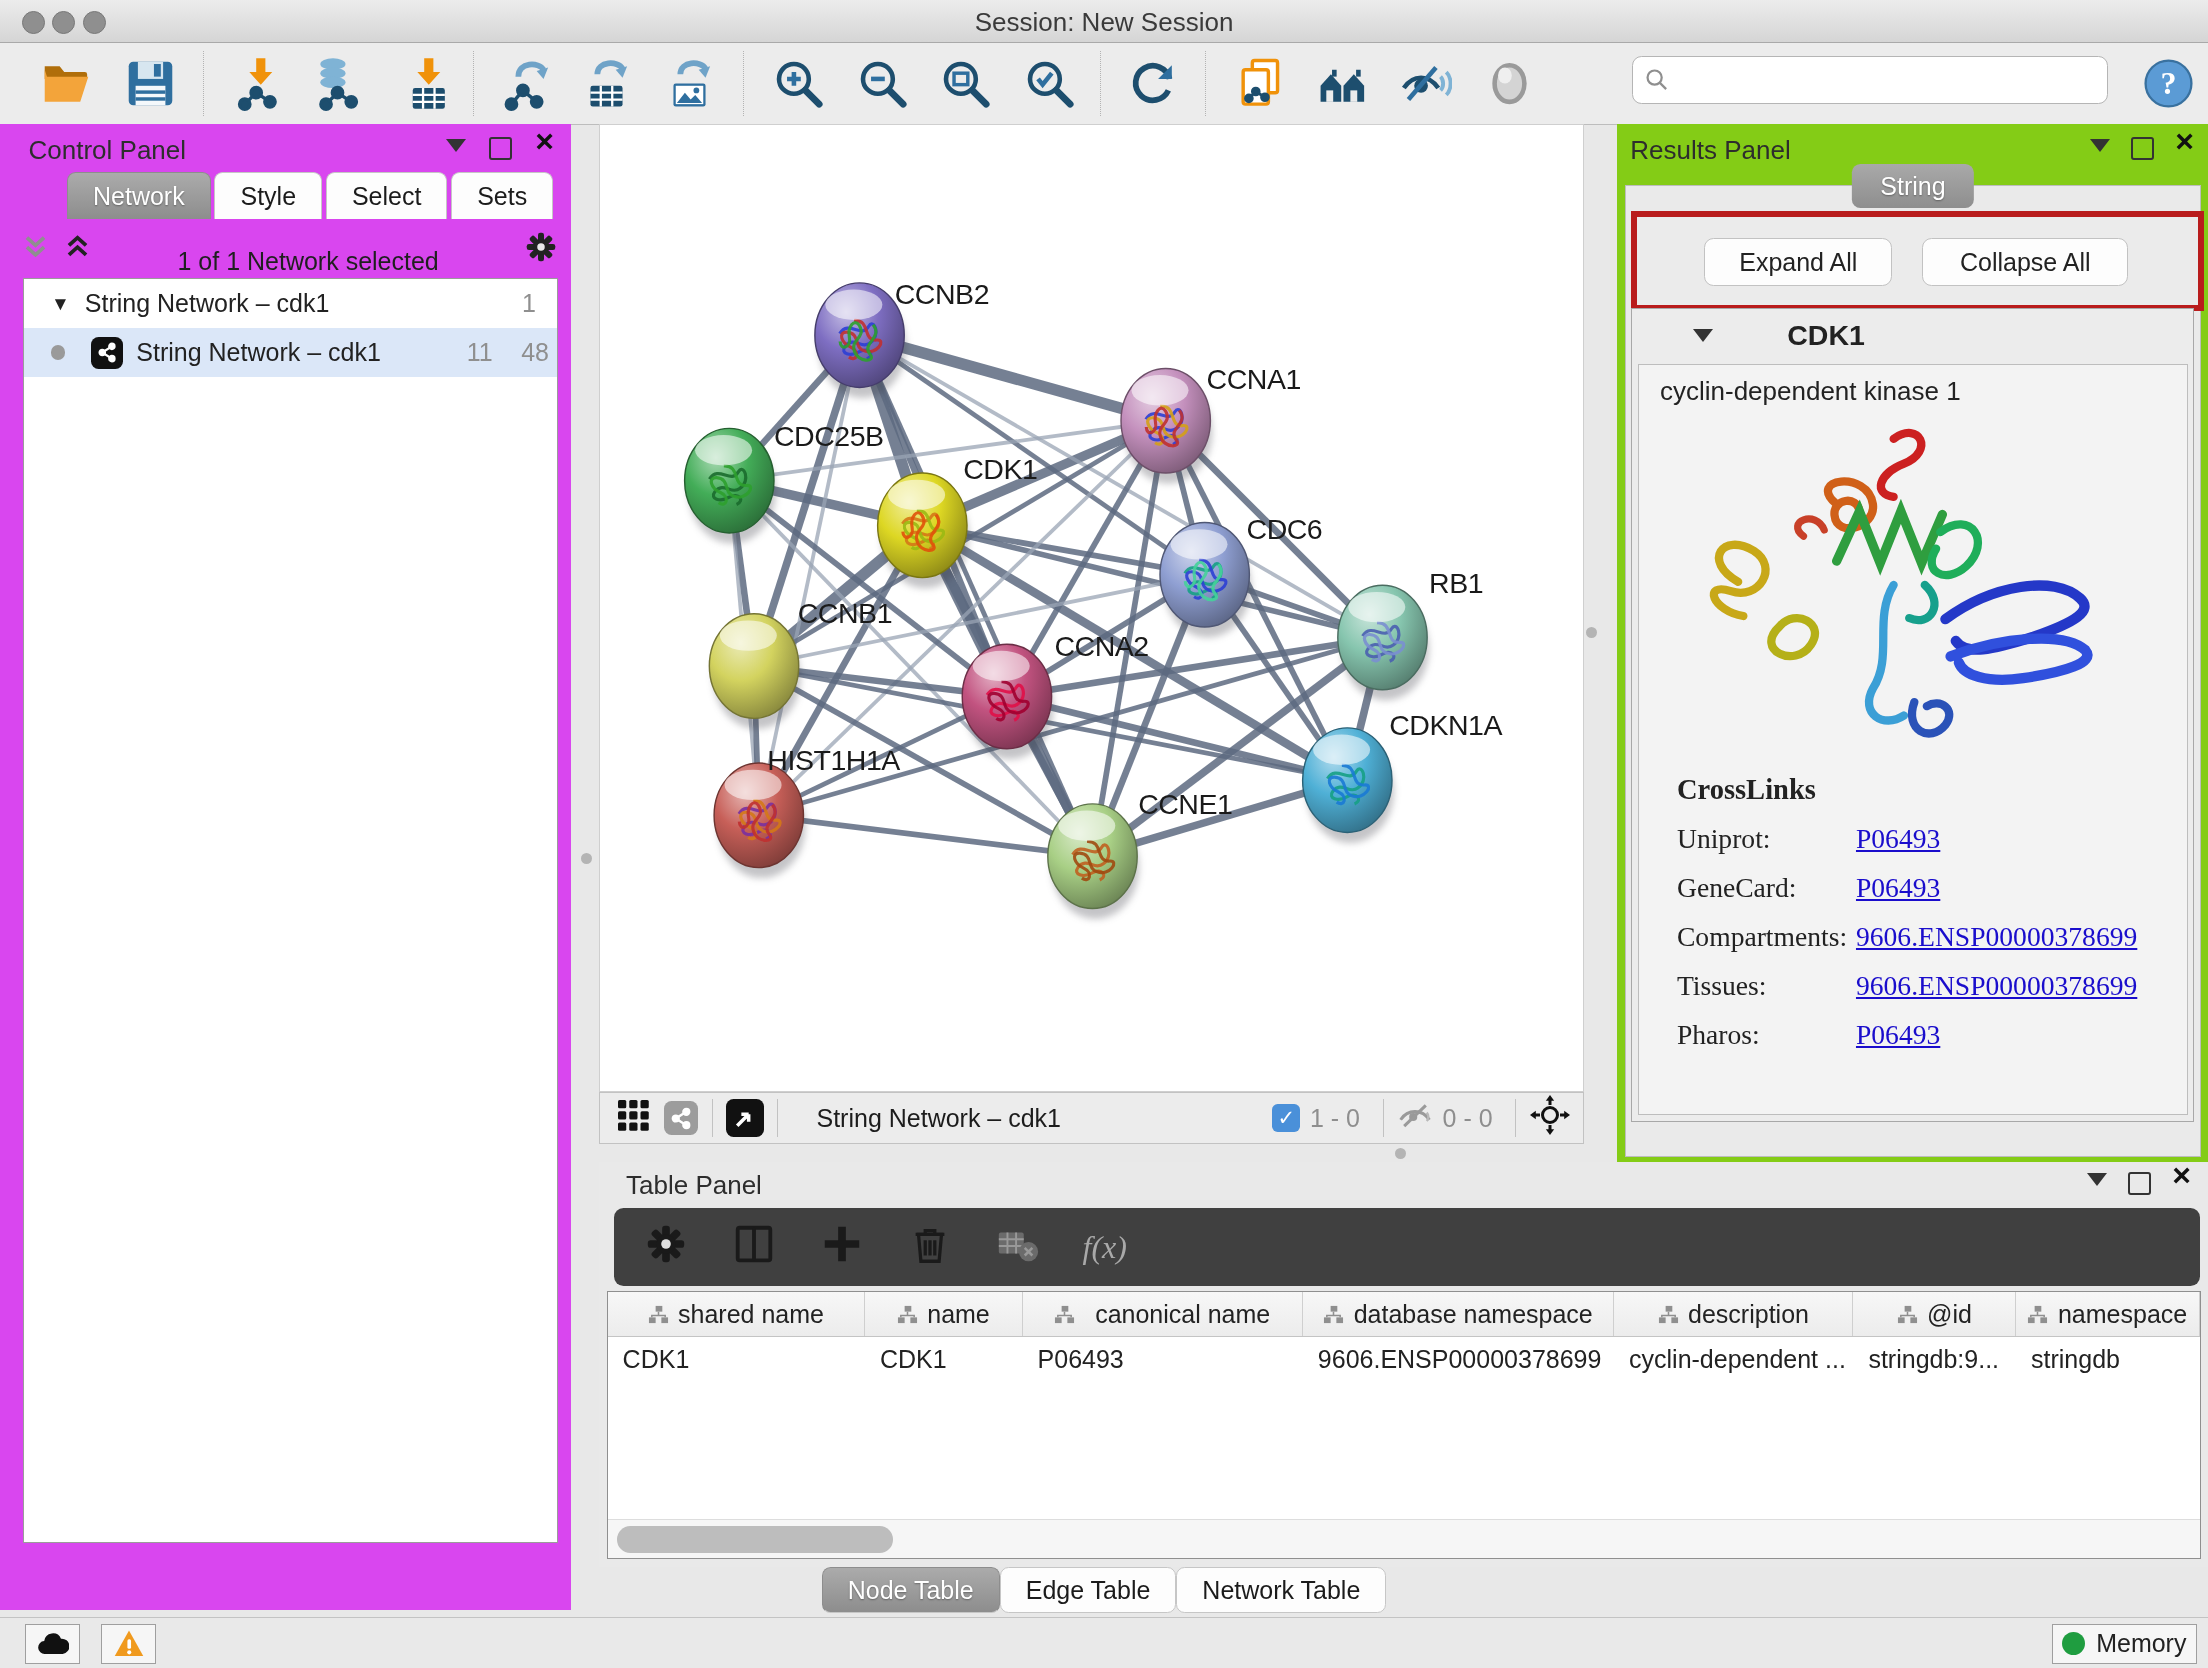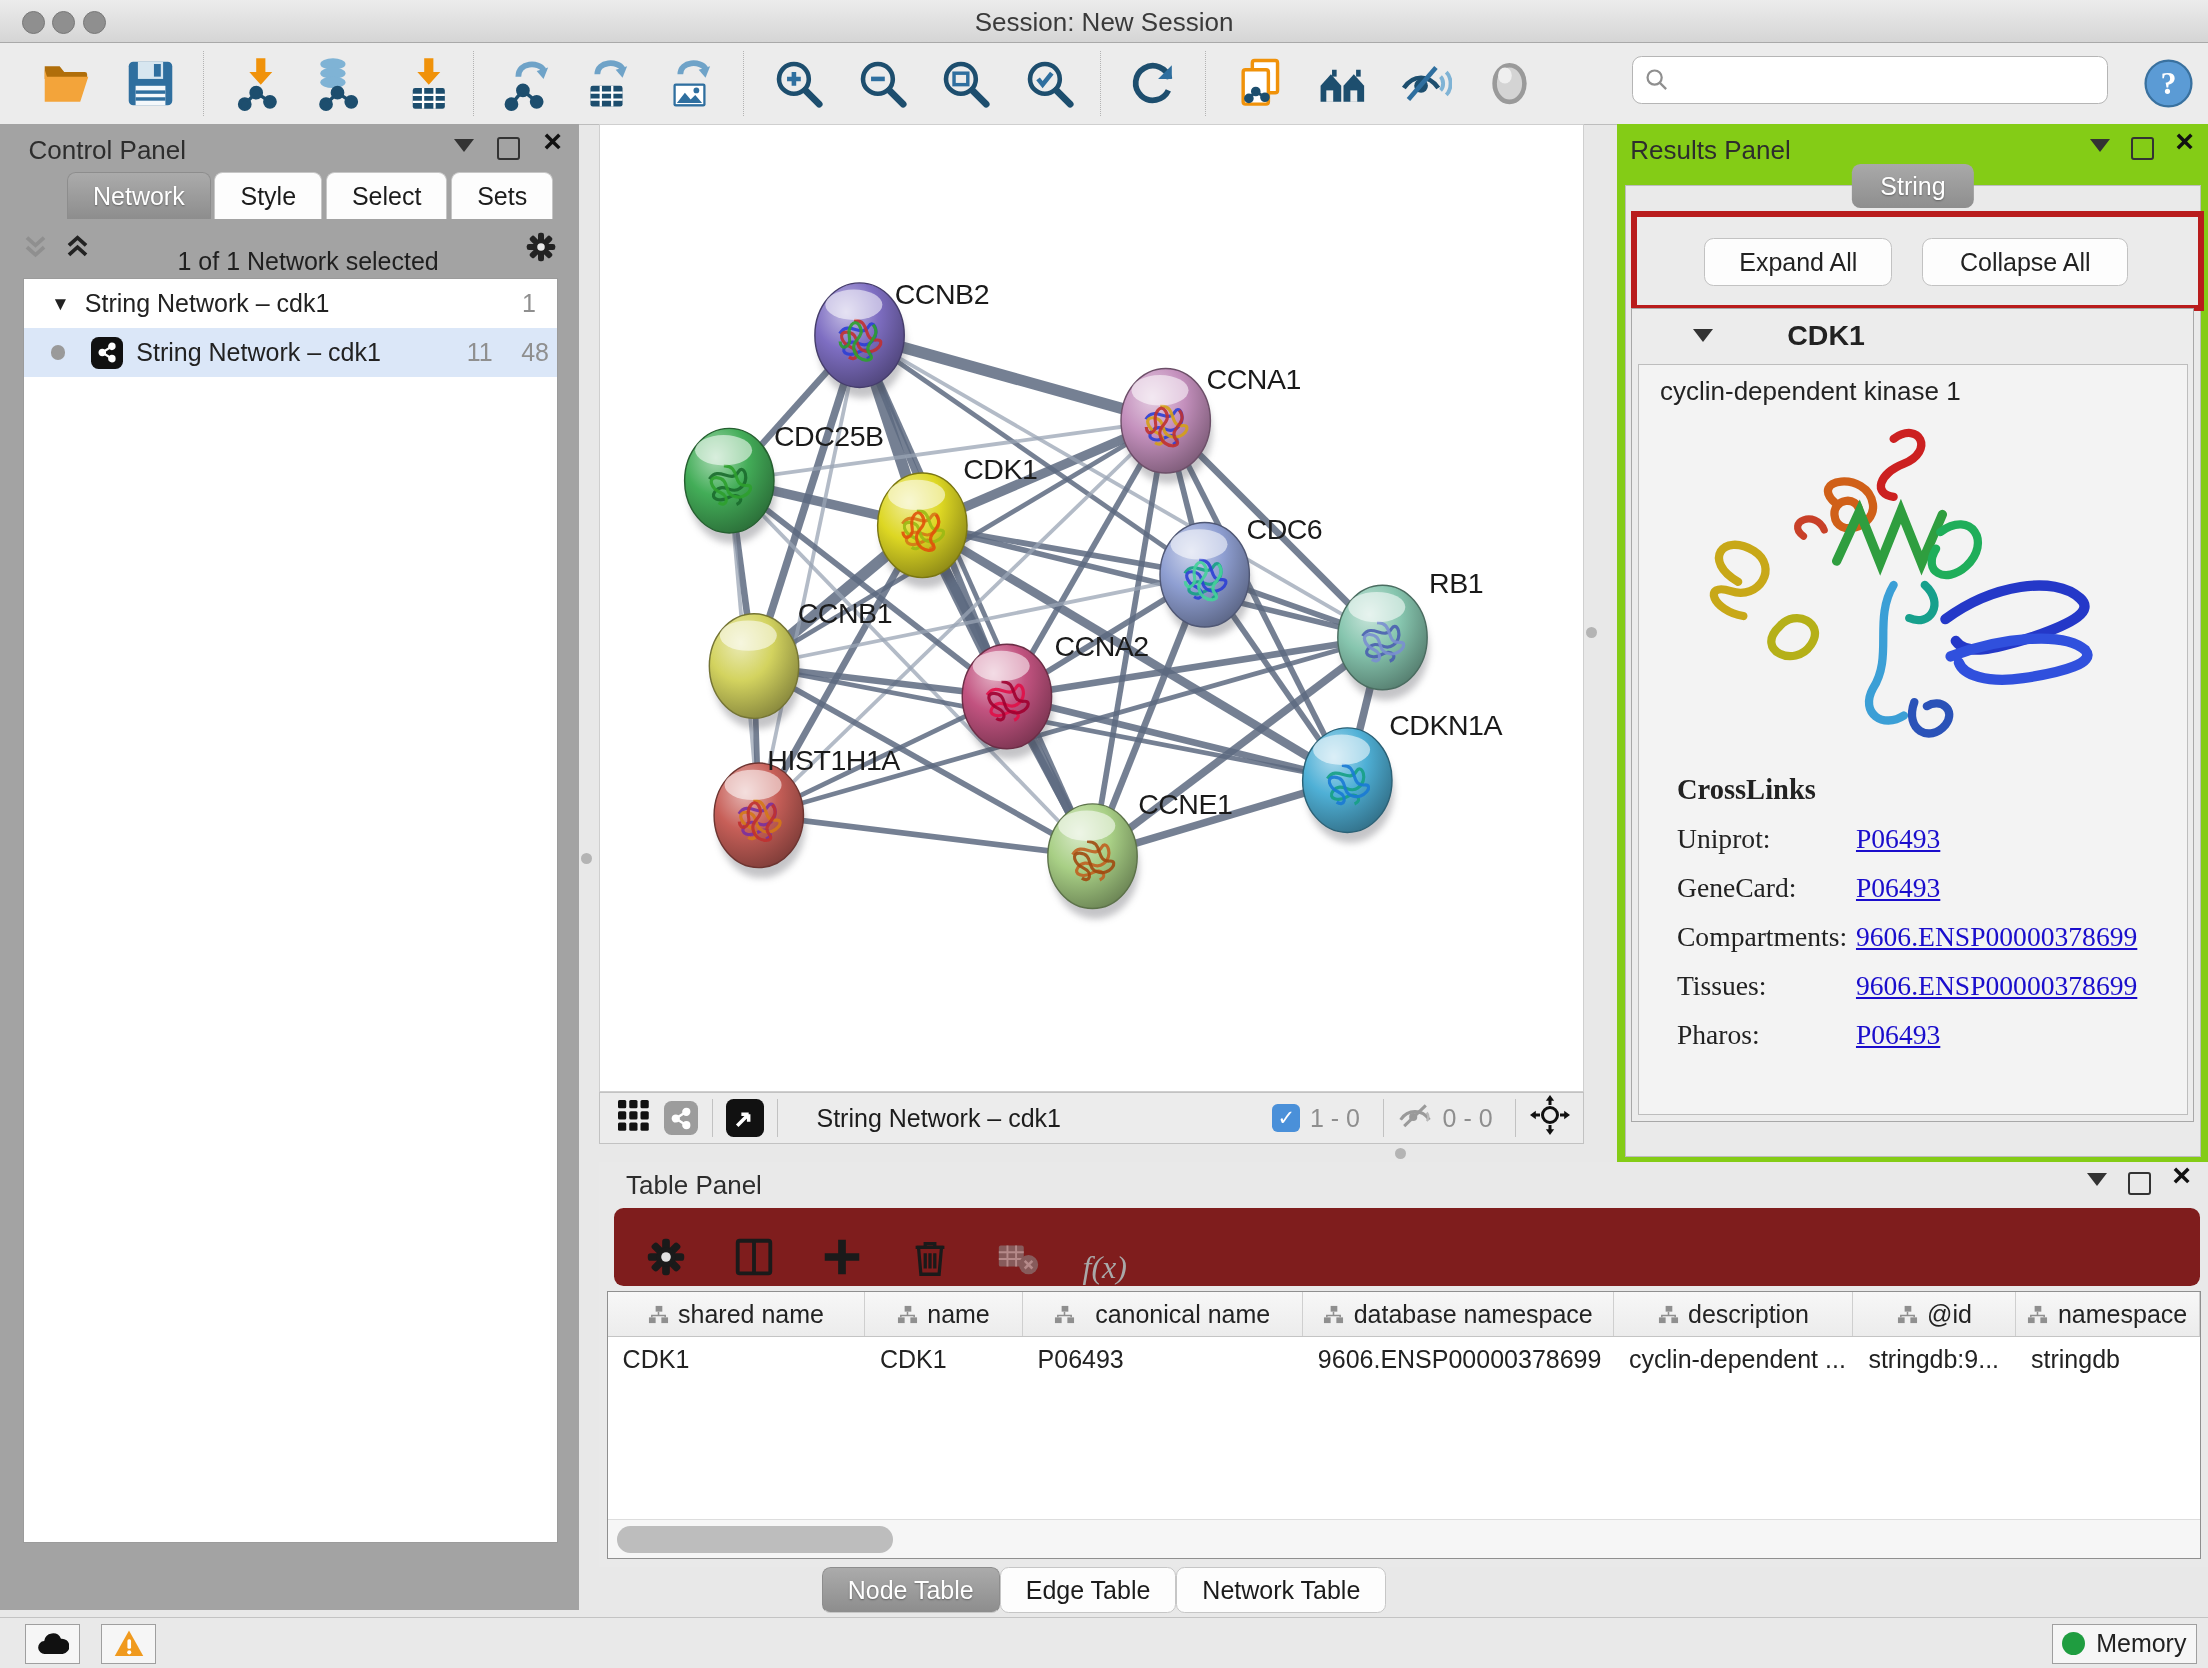--- a/index.html
+++ b/index.html
@@ -21,21 +21,21 @@
   #search-box{position:absolute;left:1632px;top:13.3px;width:476px;height:48px;background:#fff;
     border:1px solid #b5b5b5;border-radius:9.5px;display:flex;align-items:center;padding:0 11.4px;box-sizing:border-box;}
   #search-box input{border:none;outline:none;font-size:25px;width:100%;font-family:inherit;background:transparent;}
   
   .panel-title{font-size:26px;color:#2d2d2d;}
   .winctl{position:absolute;display:flex;align-items:center;gap:19px;}
   .wc-arrow{width:0;height:0;border-left:10.5px solid transparent;border-right:10.5px solid transparent;border-top:13.3px solid #333;}
   .wc-max{width:19px;height:19px;border:2.9px solid #333;border-radius:2.9px;}
   .wc-close{font-size:32px;font-weight:bold;color:#111;line-height:19px;}
   
-  #control-panel{left:0;top:124px;width:571px;height:1486px;background:#a3a3a3;padding-left:8px;}
+  #control-panel{left:0;top:124px;width:571px;height:1486px;background:#d946ef;}
   #cp-title{position:absolute;left:28.5px;top:11.4px;}
   .tabs-row{position:absolute;display:flex;}
   .tab{height:46px;line-height:46px;padding:0 25px;background:#fdfdfd;border:1px solid #c6c6c6;
        border-bottom:none;border-radius:8.6px 8.6px 0 0;margin-right:3.8px;color:#1b1b1b;}
   .tab.sel{background:linear-gradient(#ababab,#8d8d8d);color:#fff;border-color:#8d8d8d;
        text-shadow:0 1px 1.9px rgba(0,0,0,.35);}
   #cp-tabs{left:67px;top:48px;}
   #cp-collapsebar{position:absolute;left:23px;top:99px;width:536px;height:53px;display:flex;align-items:center;}
   #cp-status{flex:1;text-align:center;color:#1f1f1f;margin-top:24px;}
   #cp-tree{position:absolute;left:23px;top:154px;width:535px;height:1265px;background:#fff;
@@ -76,22 +76,22 @@
   #rp-desc{position:absolute;left:21px;top:11.4px;font-size:26px;}
   #rp-protein{position:absolute;left:27px;top:51px;}
   #rp-crosslinks{position:absolute;left:38px;top:409px;font-family:"Liberation Serif","DejaVu Serif",serif;font-size:27.6px;}
   #rp-cl-title{font-weight:bold;font-size:28.5px;margin-bottom:7.6px;}
   .cl-row{display:flex;margin:17px 0;}
   .cl-label{width:179px;}
   .cl-val a{color:#1a0dcc;text-decoration:underline;}
   
   #table-panel{left:599px;top:1162px;width:1609px;height:405px;background:#e9e9e9;}
   #tp-title{position:absolute;left:27px;top:7.6px;}
-  #tp-toolbar{position:absolute;left:15px;top:46px;width:1586px;height:78px;background:#7f1d1d;border-radius:9.5px;
-     display:flex;align-items:flex-end;gap:42px;padding-left:28.5px;box-sizing:border-box;}
+  #tp-toolbar{position:absolute;left:15px;top:46px;width:1586px;height:78px;background:#404040;border-radius:9.5px;
+     display:flex;align-items:center;gap:42px;padding-left:28.5px;box-sizing:border-box;}
   #tp-toolbar svg{width:46px;height:46px;}
   #fx-label{color:#a9a9a9;font-family:"Liberation Serif","DejaVu Serif",serif;font-style:italic;font-size:32px;}
   #tp-table{position:absolute;left:7.6px;top:129px;width:1594px;height:268px;background:#fff;border:1.9px solid #8f8f8f;
      box-sizing:border-box;overflow:hidden;}
   #tp-headrow{display:flex;height:44px;background:linear-gradient(#f7f7f7,#ececec);border-bottom:1px solid #c4c4c4;}
   .th{display:flex;align-items:center;justify-content:center;gap:9.5px;border-right:1px solid #cfcfcf;
      overflow:hidden;white-space:nowrap;box-sizing:border-box;}
   #tp-datarow{display:flex;height:44px;}
   .td{padding-left:15px;display:flex;align-items:center;overflow:hidden;white-space:nowrap;box-sizing:border-box;}
   #tp-hscroll{position:absolute;left:0px;bottom:0px;width:100%;height:38px;background:#f6f6f6;border-top:1px solid #ddd;}

